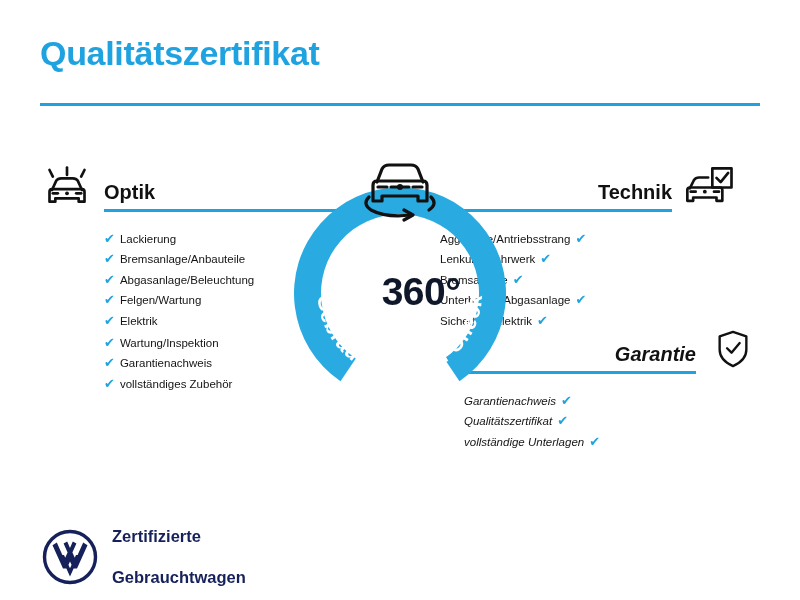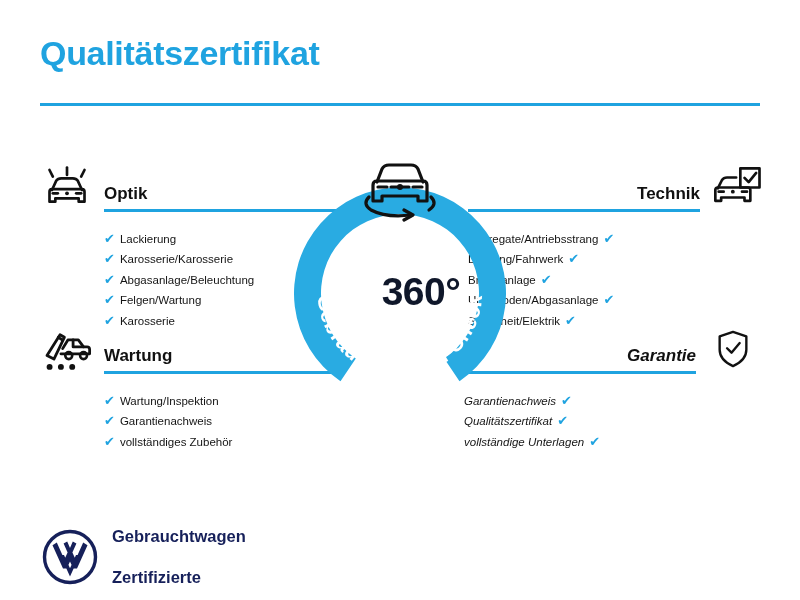--- a/index.html
+++ b/index.html
@@ -44,21 +44,21 @@
     height: 3px;
     background: #1fa3e0;
   }
 
   
   .quad {
     position: absolute;
   }
   .quad-tl { left: 36px;  top: 160px; width: 300px; }
   .quad-bl { left: 36px;  top: 322px; width: 300px; }
-  .quad-tr { left: 468px; top: 160px; width: 300px; }
+  .quad-tr { left: 440px; top: 160px; width: 300px; }
   .quad-br { left: 464px; top: 322px; width: 300px; font-style: italic; }
 
   .quad-head {
     position: relative;
     height: 58px;
   }
   .quad-icon {
     position: absolute;
     top: 0;
     width: 62px;
@@ -66,21 +66,21 @@
     display: flex;
     align-items: center;
     justify-content: center;
   }
   .quad-tl .quad-icon, .quad-bl .quad-icon { left: 0; }
   .quad-tr .quad-icon, .quad-br .quad-icon { right: 0; }
 
   .quad-title {
     position: absolute;
     bottom: 16px;
-    font-size: 17px;
+    font-size: 20px;
     font-weight: bold;
     color: #111111;
     line-height: 1;
     white-space: nowrap;
   }
   .quad-tl .quad-title, .quad-bl .quad-title { left: 68px; }
   .quad-tr .quad-title, .quad-br .quad-title { right: 68px; }
 
   .quad-rule {
     position: absolute;
@@ -205,57 +205,38 @@
       <div class="quad-title">Optik</div>
       <div class="quad-rule"></div>
     </div>
     <ul class="check-list">
       <li>
           <span class="tick">✔</span>
           <span>Lackierung</span>
         </li>
       <li>
           <span class="tick">✔</span>
-          <span>Karosserie/Karosserie</span>
+          <span>Bremsanlage/Anbauteile</span>
         </li>
       <li>
           <span class="tick">✔</span>
           <span>Abgasanlage/Beleuchtung</span>
         </li>
       <li>
           <span class="tick">✔</span>
           <span>Felgen/Wartung</span>
         </li>
       <li>
           <span class="tick">✔</span>
-          <span>Karosserie</span>
+          <span>Elektrik</span>
         </li>
     </ul>
   </div>
 
   <div class="quad quad-bl">
-    <div class="quad-head">
-      <div class="quad-icon">
-        <svg viewBox="0 0 62 54" width="54" height="47" aria-hidden="true">
-          <g fill="none" stroke="#111" stroke-width="3.2" stroke-linecap="round" stroke-linejoin="round">
-            <path d="M8 34 L23 10 L28 13 L16 38 Z"></path>
-            <path d="M21 13 L25 15.5"></path>
-            <path d="M26 26 L32 16 L44 16 L50 24 L54 24 Q57 24 57 27 L57 32 L24 32"></path>
-            <path d="M38 16 L38 24 L50 24"></path>
-          </g>
-          <circle cx="33" cy="34" r="4" fill="none" stroke="#111" stroke-width="3"></circle>
-          <circle cx="50" cy="34" r="4" fill="none" stroke="#111" stroke-width="3"></circle>
-          <circle cx="11" cy="47" r="3.4" fill="#111"></circle>
-          <circle cx="24" cy="47" r="3.4" fill="#111"></circle>
-          <circle cx="37" cy="47" r="3.4" fill="#111"></circle>
-        </svg>
-      </div>
-      <div class="quad-title">Wartung</div>
-      <div class="quad-rule"></div>
-    </div>
     <ul class="check-list">
       <li>
           <span class="tick">✔</span>
           <span>Wartung/Inspektion</span>
         </li>
       <li>
           <span class="tick">✔</span>
           <span>Garantienachweis</span>
         </li>
       <li>
@@ -390,18 +371,18 @@
                L33.6 30.6
                L41.2 13.6
                L45.5 16.2
                L35.0 39.6
                L31.2 39.6
                L28 32.6
                L24.8 39.6
                L21.0 39.6 Z" fill="#16205a"></path>
     </svg>
     <div class="vw-text">
+      <div>Zertifizierte</div>
       <div>Gebrauchtwagen</div>
-      <div>Zertifizierte</div>
     </div>
   </div>
 
 </div>
 
 </body></html>

